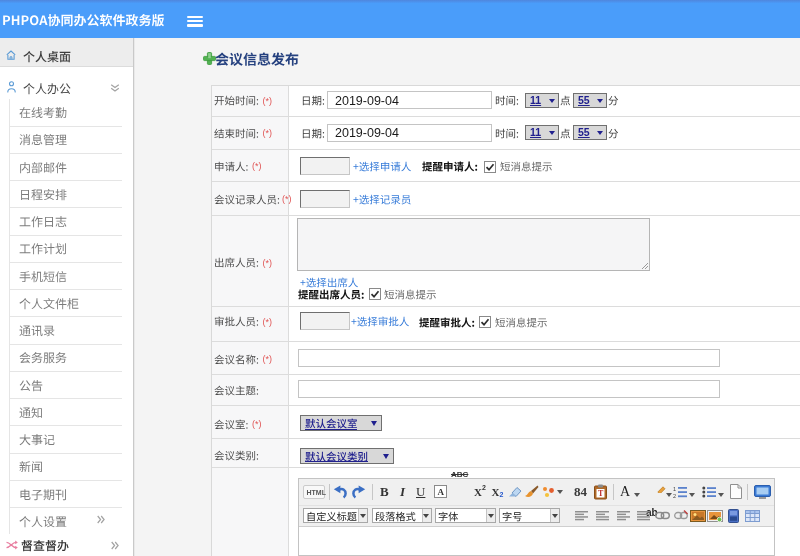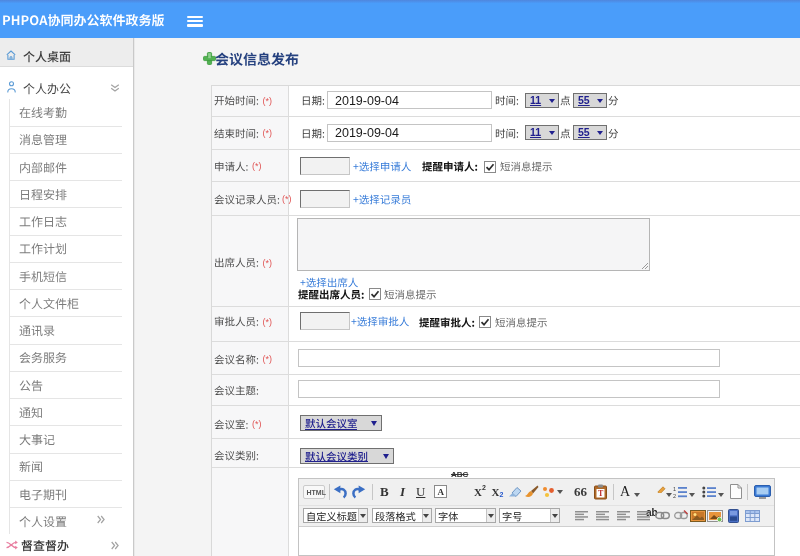--- a/index.html
+++ b/index.html
@@ -734,21 +734,21 @@
     <svg style="position:absolute;left:524px;top:485px" width="15" height="14" viewBox="0 0 15 14">
       <path d="M13.5 0.5 L7 6 L9 8.5 L14.5 2 Z" fill="#8a5a2a"></path>
       <path d="M7 6 C4 7 4 10 1 11 C4 13 8 12 9 8.5 Z" fill="#e8932e"></path>
     </svg>
     <svg style="position:absolute;left:542px;top:486px" width="13" height="12" viewBox="0 0 13 12">
       <circle cx="3" cy="3" r="2" fill="#f08c2e"></circle>
       <circle cx="9.5" cy="4.5" r="2.4" fill="#e45e2e"></circle>
       <circle cx="5" cy="9" r="2.1" fill="#f5c23c"></circle>
     </svg>
     <div style="position:absolute;left:557px;top:490px;width:0;height:0;border-left:3px solid transparent;border-right:3px solid transparent;border-top:4px solid #555"></div>
-    <div style="position:absolute;left:574px;top:482.64px;font:bold 13px 'Liberation Serif',serif;color:#3a3a3a;line-height:18.72px;white-space:nowrap;">66</div>
+    <div style="position:absolute;left:574px;top:482.64px;font:bold 13px 'Liberation Serif',serif;color:#3a3a3a;line-height:18.72px;white-space:nowrap;">84</div>
     <svg style="position:absolute;left:594px;top:484px" width="13" height="16" viewBox="0 0 13 16">
       <rect x="0.5" y="2" width="12" height="13" rx="1" fill="#b06a28" stroke="#8a4e18"></rect>
       <rect x="4" y="0.5" width="5" height="3" rx="1" fill="#8a8a8a"></rect>
       <rect x="2.5" y="5" width="8" height="8.5" fill="#fff"></rect>
       <text x="4" y="12" font-family="Liberation Serif" font-size="8" font-weight="bold" fill="#c03030">T</text>
     </svg>
     <div style="position:absolute;left:613px;top:484px;width:1px;height:16px;background:#c6c6c6"></div>
     <div style="position:absolute;left:620px;top:481.92px;font:normal 14px 'Liberation Serif',serif;color:#222;line-height:20.16px;white-space:nowrap;">A</div>
     <div style="position:absolute;left:634px;top:493px;width:0;height:0;border-left:3.5px solid transparent;border-right:3.5px solid transparent;border-top:4.5px solid #555"></div>
     <div style="position:absolute;left:646px;top:506px;font:bold 10px 'Liberation Sans',sans-serif;color:#222;line-height:14.399999999999999px;white-space:nowrap;">ab</div>

